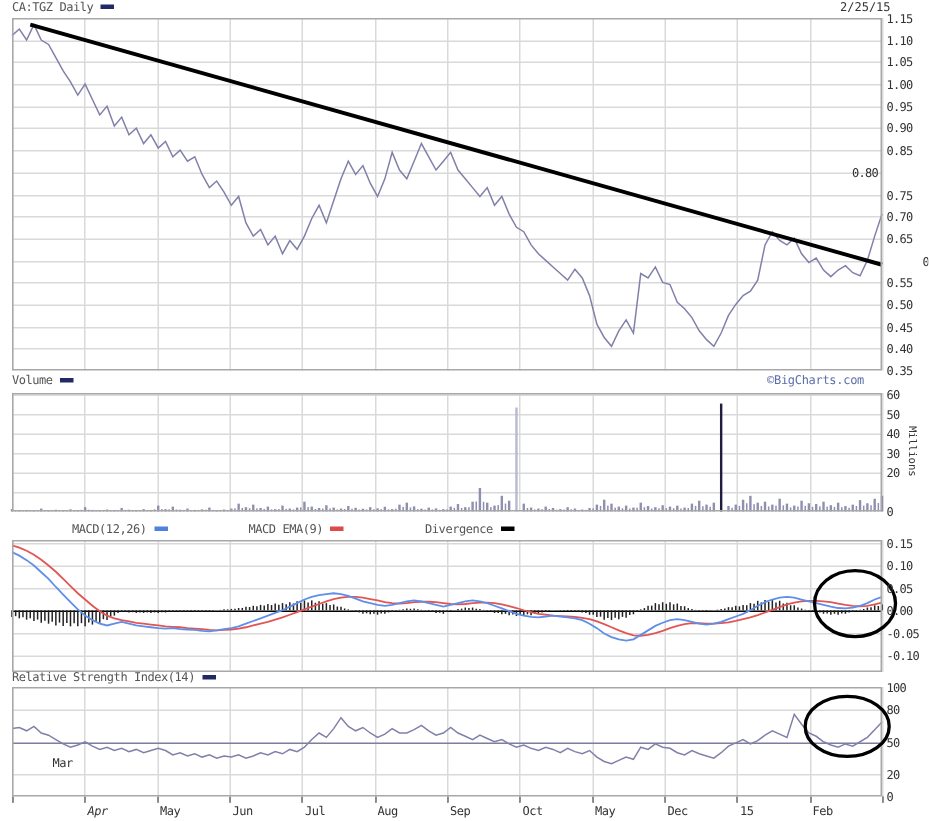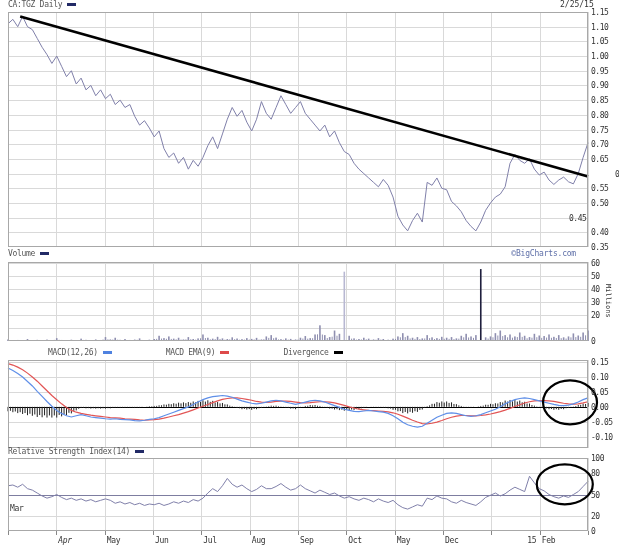--- a/index.html
+++ b/index.html
@@ -672,55 +672,55 @@
   <div id="millions">Millions</div>
 
   <div id="labels">
       <div class="ylab" style="left: 591px; top: 8px;">1.15</div>
       <div class="ylab" style="left: 591px; top: 22.6875px;">1.10</div>
       <div class="ylab" style="left: 591px; top: 37.375px;">1.05</div>
       <div class="ylab" style="left: 591px; top: 52.0625px;">1.00</div>
       <div class="ylab" style="left: 591px; top: 66.75px;">0.95</div>
       <div class="ylab" style="left: 591px; top: 81.4375px;">0.90</div>
       <div class="ylab" style="left: 591px; top: 96.125px;">0.85</div>
-      <div class="ylab" style="left: 591px; top: 110.812px;">0.80</div>
+      <div class="ylab" style="left: 568px; top: 110.812px;">0.80</div>
       <div class="ylab" style="left: 591px; top: 125.5px;">0.75</div>
       <div class="ylab" style="left: 591px; top: 140.188px;">0.70</div>
       <div class="ylab" style="left: 591px; top: 154.875px;">0.65</div>
       <div class="ylab" style="left: 591px; top: 169.562px; padding-left: 24px;">0.60</div>
       <div class="ylab" style="left: 591px; top: 184.25px;">0.55</div>
       <div class="ylab" style="left: 591px; top: 198.938px;">0.50</div>
-      <div class="ylab" style="left: 569px; top: 213.625px;">0.45</div>
+      <div class="ylab" style="left: 591px; top: 213.625px;">0.45</div>
       <div class="ylab" style="left: 591px; top: 228.312px;">0.40</div>
       <div class="ylab" style="left: 591px; top: 243px;">0.35</div>
       <div class="ylab" style="left: 591px; top: 258.523px;">60</div>
       <div class="ylab" style="left: 591px; top: 271.603px;">50</div>
       <div class="ylab" style="left: 591px; top: 284.682px;">40</div>
       <div class="ylab" style="left: 591px; top: 297.762px;">30</div>
       <div class="ylab" style="left: 591px; top: 310.841px;">20</div>
       <div class="ylab" style="left: 591px; top: 323.921px; margin-left: 38px;">10</div>
       <div class="ylab" style="left: 591px; top: 337px;">0</div>
       <div class="ylab" style="left: 591px; top: 358.088px;">0.15</div>
       <div class="ylab" style="left: 591px; top: 373.003px;">0.10</div>
       <div class="ylab" style="left: 591px; top: 387.919px;">0.05</div>
       <div class="ylab" style="left: 591px; top: 402.834px;">0.00</div>
       <div class="ylab" style="left: 591px; top: 417.749px;">-0.05</div>
       <div class="ylab" style="left: 591px; top: 432.664px;">-0.10</div>
       <div class="ylab" style="left: 591px; top: 454px;">100</div>
       <div class="ylab" style="left: 591px; top: 468.6px;">80</div>
       <div class="ylab" style="left: 591px; top: 490.5px;">50</div>
       <div class="ylab" style="left: 591px; top: 512.4px;">20</div>
       <div class="ylab" style="left: 591px; top: 527px;">0</div>
-      <div class="xlab" style="left: 10px; top: 504px;">Mar</div>
+      <div class="xlab" style="left: 10px; top: 504px; padding-left: 25px;">Mar</div>
       <div class="xlab" style="left: 58.3333px; top: 536px; font-style: italic;">Apr</div>
       <div class="xlab" style="left: 106.667px; top: 536px;">May</div>
       <div class="xlab" style="left: 155px; top: 536px;">Jun</div>
       <div class="xlab" style="left: 203.333px; top: 536px;">Jul</div>
       <div class="xlab" style="left: 251.667px; top: 536px;">Aug</div>
       <div class="xlab" style="left: 300px; top: 536px;">Sep</div>
       <div class="xlab" style="left: 348.333px; top: 536px;">Oct</div>
       <div class="xlab" style="left: 396.667px; top: 536px;">May</div>
       <div class="xlab" style="left: 445px; top: 536px;">Dec</div>
-      <div class="xlab" style="left: 493.333px; top: 536px; margin-left: 34px;">15</div>
+      <div class="xlab" style="left: 493.333px; top: 536px;">15</div>
       <div class="xlab" style="left: 541.667px; top: 536px;">Feb</div>
     </div>
 
 </div>
 
 </body></html>

